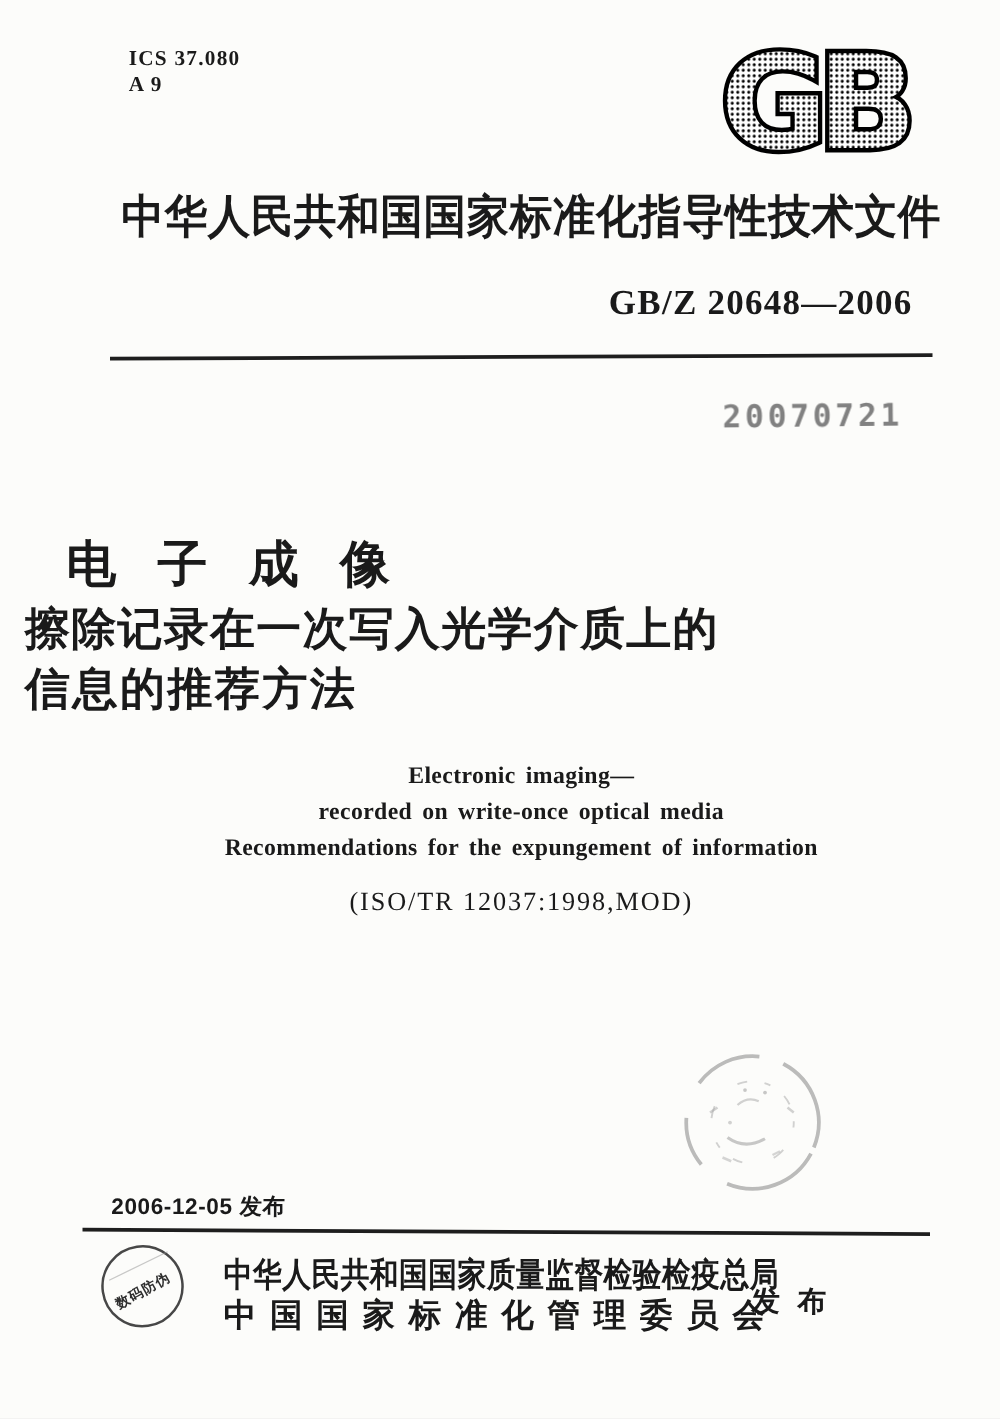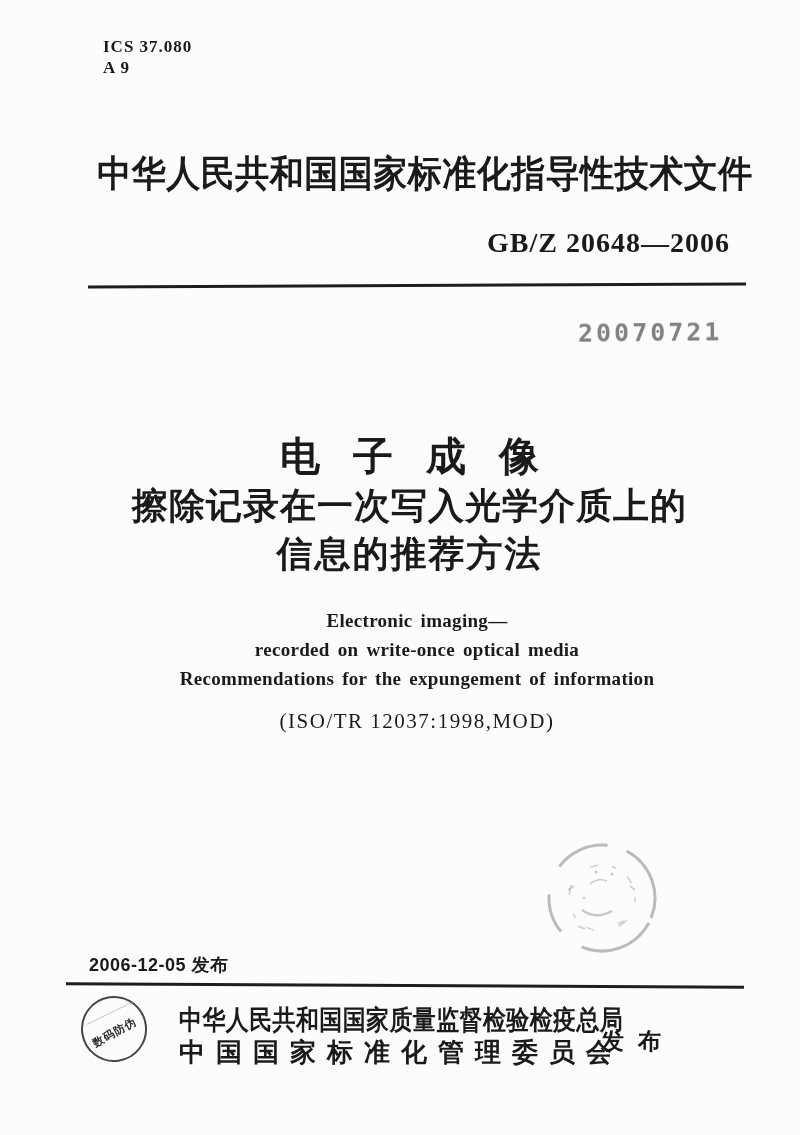--- a/index.html
+++ b/index.html
@@ -43,21 +43,21 @@
   .serial-stamp{
     position:absolute;top:318px;left:578px;
     font-family:"DejaVu Sans Mono",monospace;
     font-size:25px;font-weight:bold;
     color:#6c6c6c;letter-spacing:3px;
     transform:rotate(-0.6deg);
     filter:blur(0.4px);
     opacity:0.85;
   }
   
-  .title-cn{position:absolute;top:433px;left:20px;right:1px;text-align:center;font-weight:bold;}
+  .title-cn{position:absolute;top:433px;left:20px;right:1px;font-weight:bold;font-family:Liberation Mono, monospace;}
   .title-cn .l1{font-size:40px;letter-spacing:33px;padding-left:33px;line-height:46px;}
   .title-cn .l2{font-size:36px;letter-spacing:1px;line-height:48px;margin-top:3px;white-space:nowrap;}
   .title-cn .l3{font-size:36px;letter-spacing:2px;line-height:48px;}
   
   .title-en{
     position:absolute;top:606px;left:34px;right:0;
     text-align:center;
     font-family:"Liberation Serif",serif;
     font-weight:bold;font-size:19px;line-height:29px;
     word-spacing:3px;letter-spacing:0.3px;
@@ -114,20 +114,31 @@
 </head>
 <body>
 
 <div class="page">
 
   <div class="ics">
     <div>ICS 37.080</div>
     <div>A 9</div>
   </div>
 
+  <div class="gb-logo">
+    <svg width="214" height="100" viewBox="0 0 214 100">
+      <defs>
+        <pattern id="halftone" width="4.4" height="4.4" patternUnits="userSpaceOnUse">
+          <rect width="4.4" height="4.4" fill="#ffffff"></rect>
+          <circle cx="2.2" cy="2.2" r="1.25" fill="#000000"></circle>
+        </pattern>
+      </defs>
+      <text x="107" y="86" text-anchor="middle" font-family="'DejaVu Sans', sans-serif" font-size="104" font-weight="bold" letter-spacing="-8" fill="url(#halftone)" stroke="#000000" stroke-width="7" paint-order="stroke">GB</text>
+    </svg>
+  </div>
 
   <div class="doc-type">中华人民共和国国家标准化指导性技术文件</div>
 
   <div class="std-no">GB/Z 20648—2006</div>
 
   <div class="rule1"></div>
 
   <div class="serial-stamp">20070721</div>
 
   <div class="title-cn">

